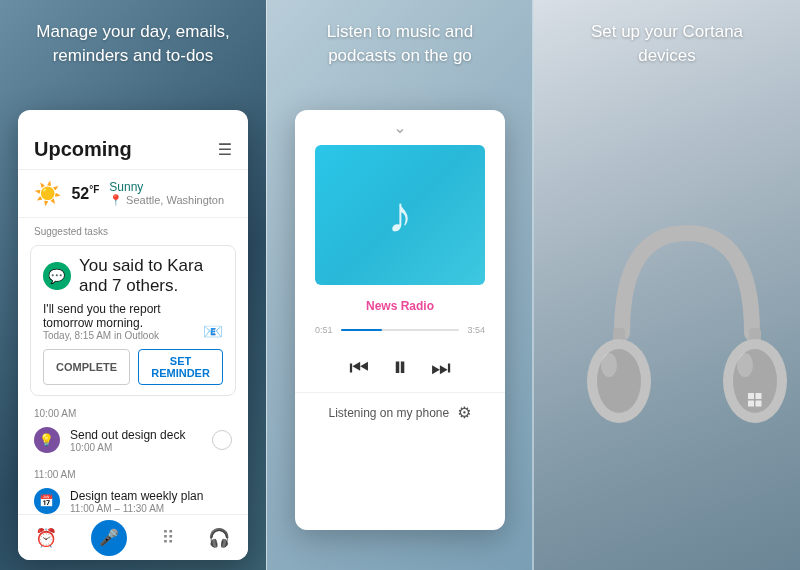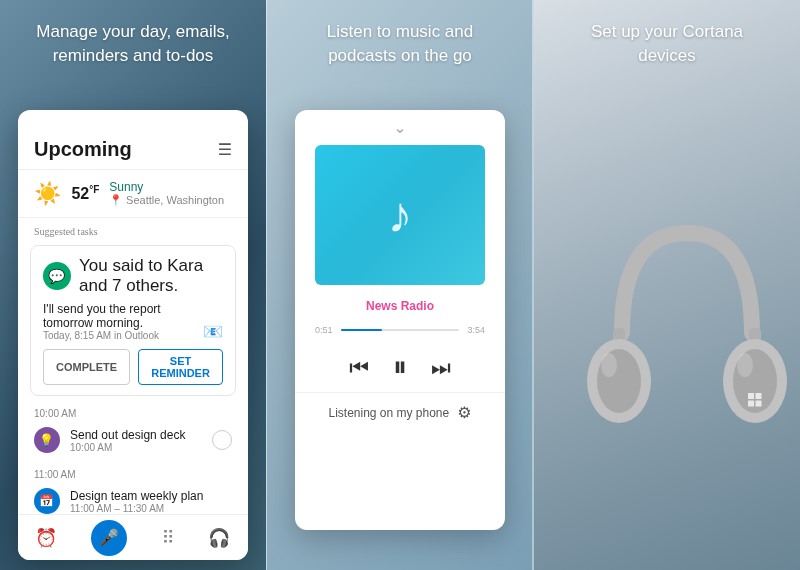--- a/index.html
+++ b/index.html
@@ -104,21 +104,20 @@
     }
     .weather-location {
       font-size: 11px;
       color: #888;
     }
 
     .suggested-label {
       font-size: 10px;
       color: #888;
       padding: 8px 16px 4px;
-      font-family: Liberation Serif, serif;
     }
 
     .task-card {
       margin: 4px 12px;
       border: 1px solid #e5e5e5;
       border-radius: 8px;
       padding: 10px 12px;
       background: white;
     }
 

